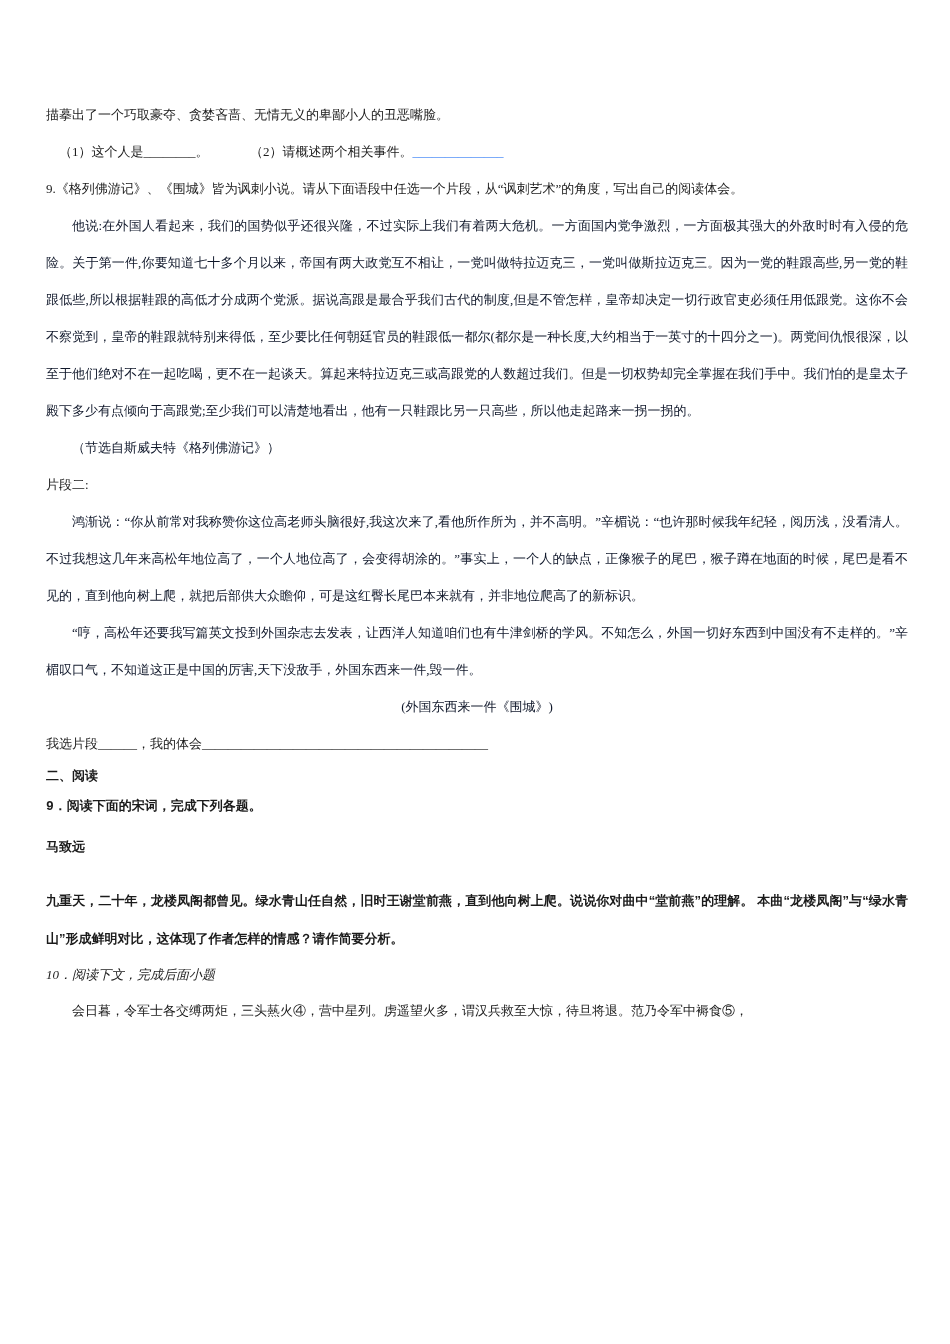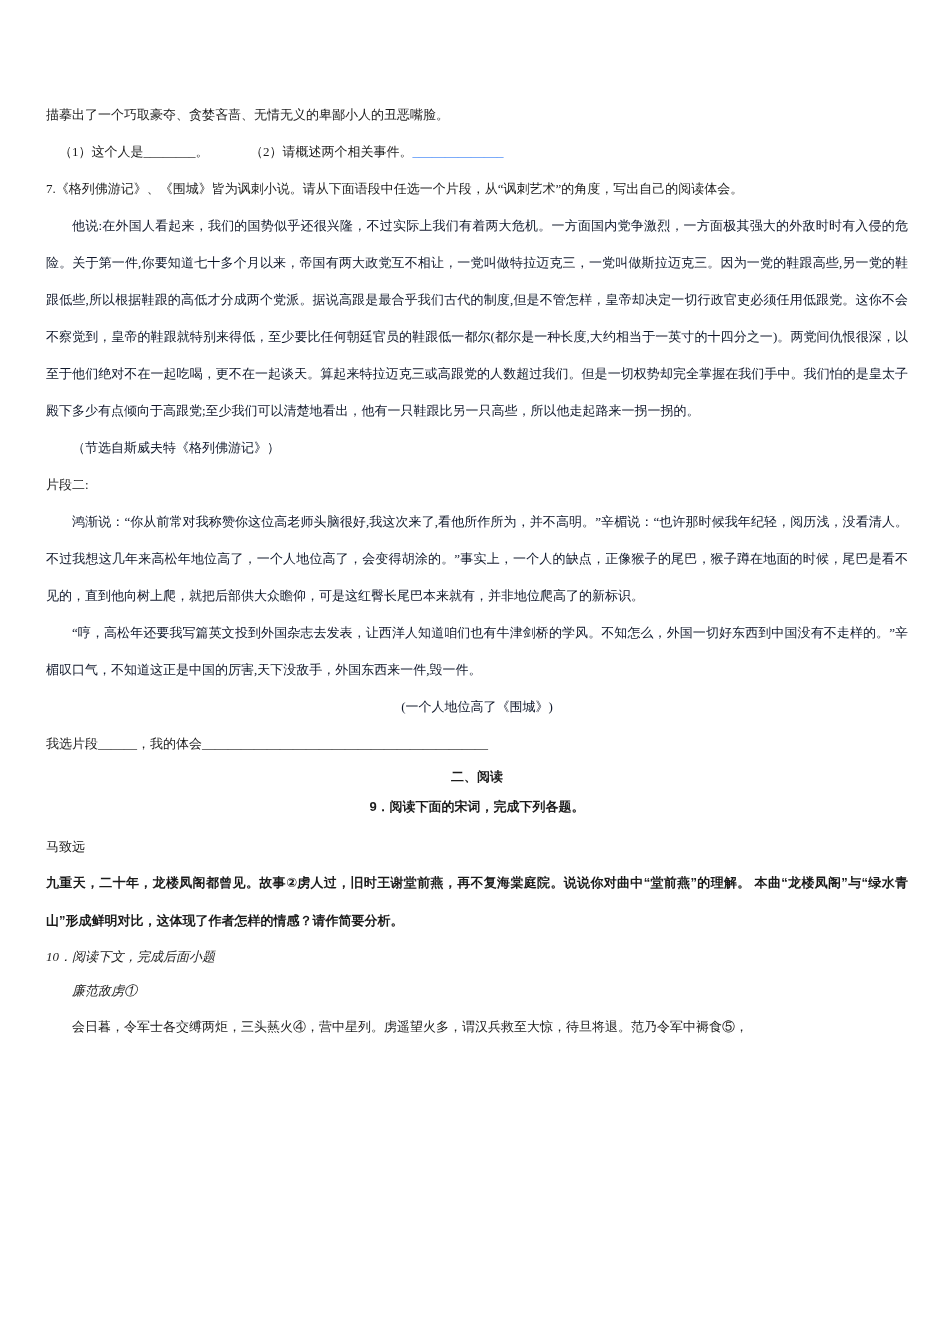--- a/index.html
+++ b/index.html
@@ -22,80 +22,79 @@
   p {
     margin: 0;
     line-height: 37px;
     text-align: justify;
     word-break: break-all;
   }
   .indent { text-indent: 2em; }
   .halfindent { text-indent: 1em; }
   .kai { color: #0f172a; }
   .heading {
-    font-family: Liberation Sans, sans-serif;
+    font-family: Liberation Mono, monospace;
     font-weight: bold;
-    text-align: center;
+    text-align: left;
     line-height: 30px;
   }
   .boldpara {
     font-family: "Liberation Sans", "DejaVu Sans", sans-serif;
     font-weight: bold;
     line-height: 38px;
   }
   .poetline {
     font-family: "Liberation Sans", "DejaVu Sans", sans-serif;
-    font-weight: normal;
+    font-weight: bold;
     line-height: 34px;
     margin-top: 8px;
-    margin-bottom: 0;
+    margin-bottom: 18px;
   }
   .center { text-align: center; }
   .q10line { line-height: 34px; font-style: italic; }
   .gap { display: inline-block; width: 3.2em; }
   .gray-blank { color: #3b82f6; }
 </style>
 </head>
 <body>
 
 <div class="page">
 
   <p>描摹出了一个巧取豪夺、贪婪吝啬、无情无义的卑鄙小人的丑恶嘴脸。</p>
 
   <p class="halfindent">
     <span>（1）这个人是</span><span>________</span><span>。</span><span class="gap"></span><span>（2）请概述两个相关事件。</span><span class="gray-blank">______________</span>
   </p>
 
-  <p>7.《格列佛游记》、《围城》皆为讽刺小说。请从下面语段中任选一个片段，从“讽刺艺术”的角度，写出自己的阅读体会。</p>
+  <p>9.《格列佛游记》、《围城》皆为讽刺小说。请从下面语段中任选一个片段，从“讽刺艺术”的角度，写出自己的阅读体会。</p>
 
 
   <p class="indent kai">他说:在外国人看起来，我们的国势似乎还很兴隆，不过实际上我们有着两大危机。一方面国内党争激烈，一方面极其强大的外敌时时有入侵的危险。关于第一件,你要知道七十多个月以来，帝国有两大政党互不相让，一党叫做特拉迈克三，一党叫做斯拉迈克三。因为一党的鞋跟高些,另一党的鞋跟低些,所以根据鞋跟的高低才分成两个党派。据说高跟是最合乎我们古代的制度,但是不管怎样，皇帝却决定一切行政官吏必须任用低跟党。这你不会不察觉到，皇帝的鞋跟就特别来得低，至少要比任何朝廷官员的鞋跟低一都尔(都尔是一种长度,大约相当于一英寸的十四分之一)。两党间仇恨很深，以至于他们绝对不在一起吃喝，更不在一起谈天。算起来特拉迈克三或高跟党的人数超过我们。但是一切权势却完全掌握在我们手中。我们怕的是皇太子殿下多少有点倾向于高跟党;至少我们可以清楚地看出，他有一只鞋跟比另一只高些，所以他走起路来一拐一拐的。</p>
 
   <p class="indent kai">（节选自斯威夫特《格列佛游记》）</p>
 
   <p>片段二:</p>
 
   <p class="indent kai">鸿渐说：“你从前常对我称赞你这位高老师头脑很好,我这次来了,看他所作所为，并不高明。”辛楣说：“也许那时候我年纪轻，阅历浅，没看清人。不过我想这几年来高松年地位高了，一个人地位高了，会变得胡涂的。”事实上，一个人的缺点，正像猴子的尾巴，猴子蹲在地面的时候，尾巴是看不见的，直到他向树上爬，就把后部供大众瞻仰，可是这红臀长尾巴本来就有，并非地位爬高了的新标识。</p>
 
   <p class="indent kai">“哼，高松年还要我写篇英文投到外国杂志去发表，让西洋人知道咱们也有牛津剑桥的学风。不知怎么，外国一切好东西到中国没有不走样的。”辛楣叹口气，不知道这正是中国的厉害,天下没敌手，外国东西来一件,毁一件。</p>
 
-  <p class="center kai">(一个人地位高了《围城》)</p>
+  <p class="center kai">(外国东西来一件《围城》)</p>
 
   <p>
     <span>我选片段</span><span>______</span><span>，我的体会</span><span>____________________________________________</span>
   </p>
 
   <p class="heading">二、阅读</p>
 
   <p class="heading">9．阅读下面的宋词，完成下列各题。</p>
 
   <p class="poetline">马致远</p>
 
-  <p class="boldpara">九重天，二十年，龙楼凤阁都曾见。故事②虏人过，旧时王谢堂前燕，再不复海棠庭院。说说你对曲中“堂前燕”的理解。 本曲“龙楼凤阁”与“绿水青山”形成鲜明对比，这体现了作者怎样的情感？请作简要分析。</p>
+  <p class="boldpara">九重天，二十年，龙楼凤阁都曾见。绿水青山任自然，旧时王谢堂前燕，直到他向树上爬。说说你对曲中“堂前燕”的理解。 本曲“龙楼凤阁”与“绿水青山”形成鲜明对比，这体现了作者怎样的情感？请作简要分析。</p>
 
   <p class="q10line">10．阅读下文，完成后面小题</p>
 
-  <p class="indent q10line">廉范敌虏①</p>
 
 
   <p class="indent">会日暮，令军士各交缚两炬，三头爇火④，营中星列。虏遥望火多，谓汉兵救至大惊，待旦将退。范乃令军中褥食⑤，</p>
 
 </div>
 
 </body></html>

